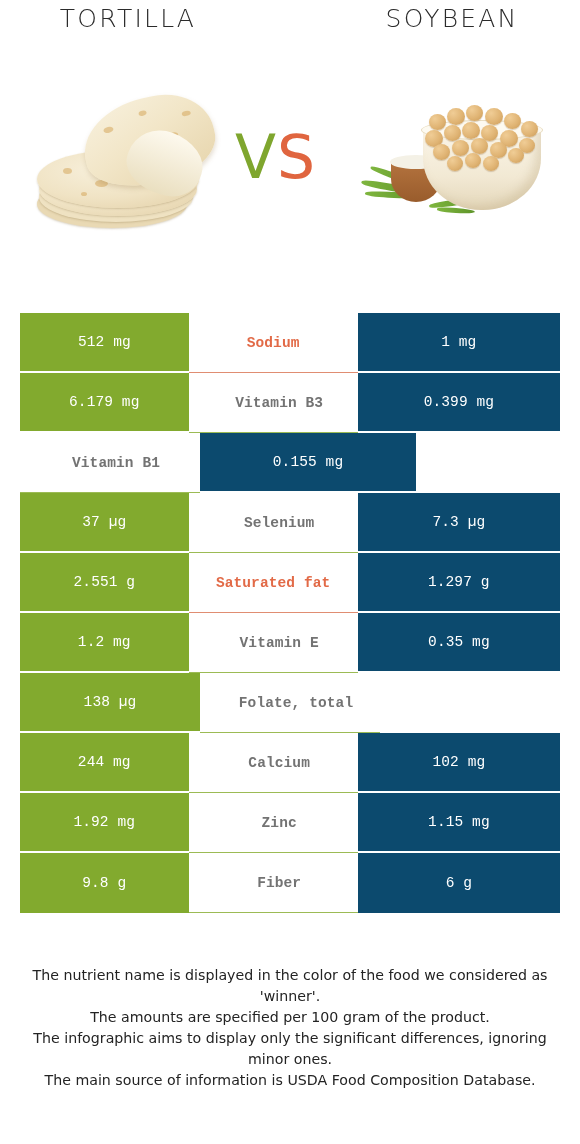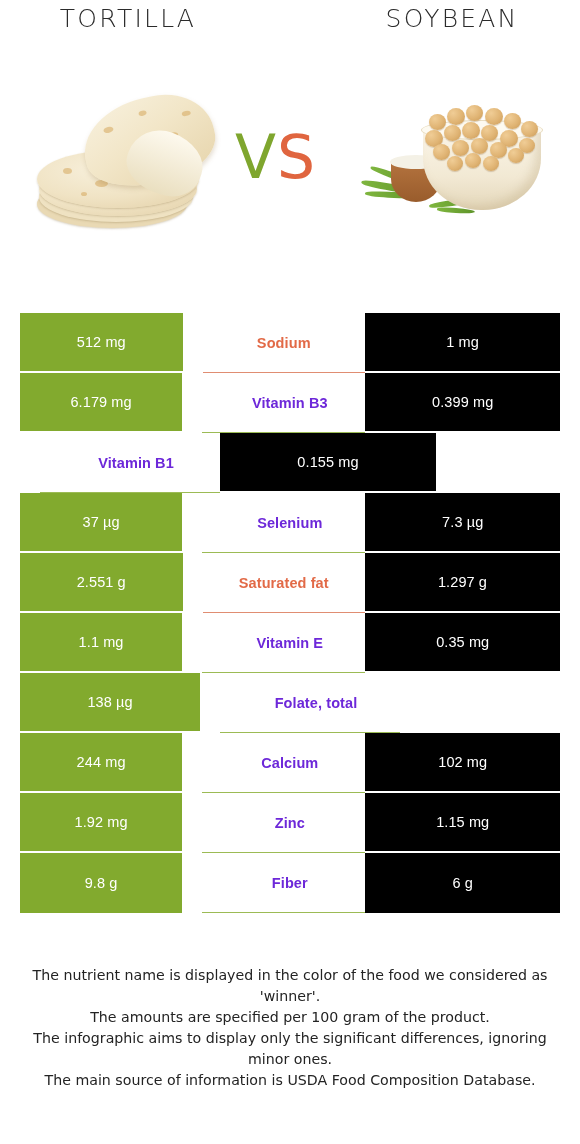--- a/index.html
+++ b/index.html
@@ -121,30 +121,30 @@
   
   .table {
     position: absolute;
     left: 20px; top: 313px;
     width: 540px;
   }
   .row { display: flex; height: 60px; }
   .cell {
     display: flex; align-items: center; justify-content: center;
     font-size: 14.5px; color: #ffffff;
-    font-family: Liberation Sans, sans-serif;
+    font-family: Liberation Mono, monospace;
     letter-spacing: .1px;
   }
   .cell-left  { width: 180px; background: #82aa2e; border-bottom: 2px solid #ffffff; }
-  .cell-right { width: 216px; background: #000000; border-bottom: 2px solid #ffffff; }
+  .cell-right { width: 216px; background: #0c4a6e; border-bottom: 2px solid #ffffff; }
   .cell-mid {
     width: 180px; background: #ffffff;
-    font-size: 14.5px; font-weight: 600; letter-spacing: .1px; margin-left: 20px;
-  }
-  .cell-mid.green  { color: #6d28d9; border-bottom: 1px solid #9cbb55; padding-left: 12px; }
+    font-size: 14.5px; font-weight: 600; letter-spacing: .1px;
+  }
+  .cell-mid.green  { color: #737373; border-bottom: 1px solid #9cbb55; padding-left: 12px; }
   .cell-mid.orange { color: #e26a47; border-bottom: 1px solid #e08d72; }
   .row:last-child .cell-left,
   .row:last-child .cell-right { border-bottom: none; }
 
   
   .footer {
     position: absolute;
     left: 30px; top: 965px;
     width: 520px;
     text-align: center;
@@ -247,21 +247,21 @@
       <div class="cell cell-left">37 µg</div>
       <div class="cell cell-mid green">Selenium</div>
       <div class="cell cell-right">7.3 µg</div>
     </div>
     <div class="row">
       <div class="cell cell-left">2.551 g</div>
       <div class="cell cell-mid orange">Saturated fat</div>
       <div class="cell cell-right">1.297 g</div>
     </div>
     <div class="row">
-      <div class="cell cell-left">1.1 mg</div>
+      <div class="cell cell-left">1.2 mg</div>
       <div class="cell cell-mid green">Vitamin E</div>
       <div class="cell cell-right">0.35 mg</div>
     </div>
     <div class="row">
       <div class="cell cell-left">138 µg</div>
       <div class="cell cell-mid green">Folate, total</div>
     </div>
     <div class="row">
       <div class="cell cell-left">244 mg</div>
       <div class="cell cell-mid green">Calcium</div>

